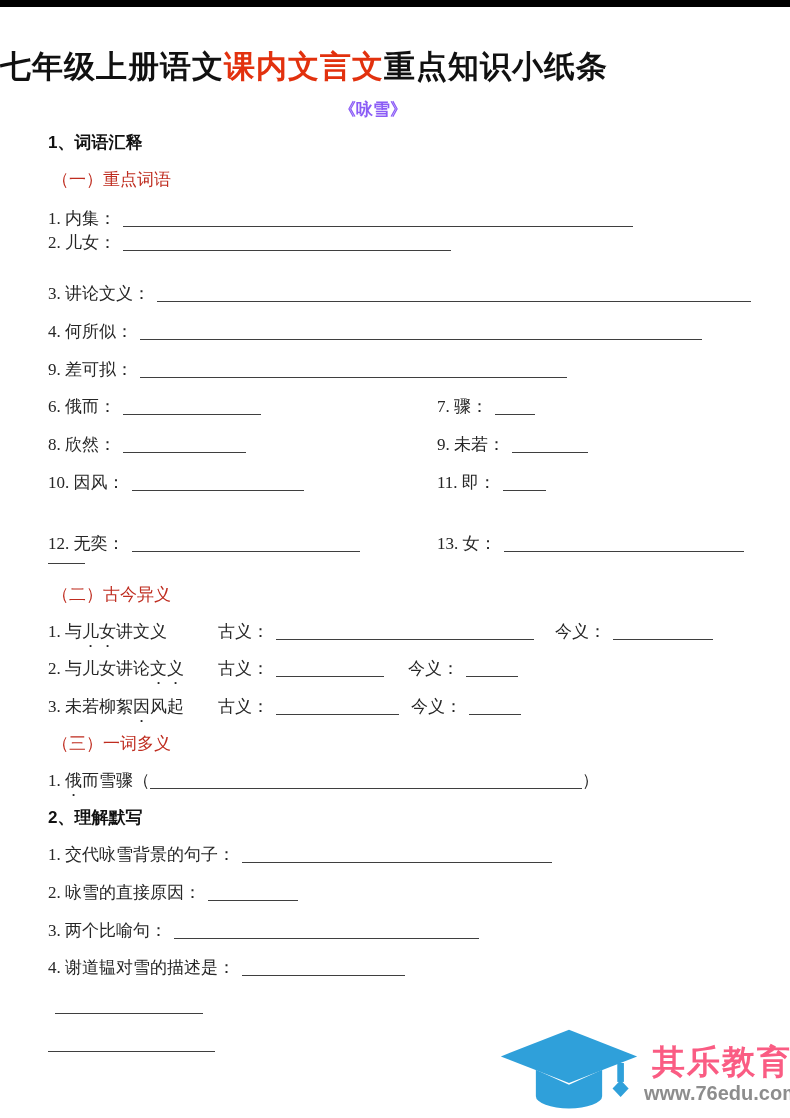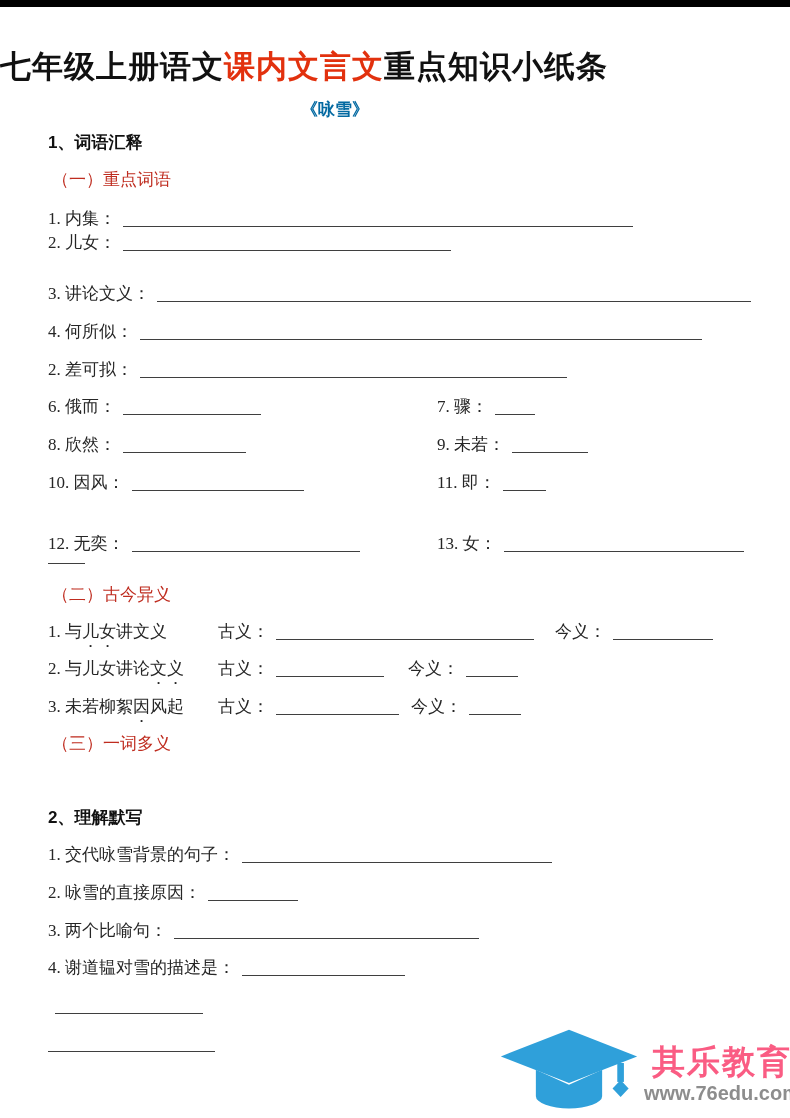--- a/index.html
+++ b/index.html
@@ -8,21 +8,21 @@
     font-family:"Liberation Serif","DejaVu Serif",serif;color:#222222;
   }
   .topbar{position:absolute;left:0;top:0;width:790px;height:7px;background:#000000;}
   .title{
     position:absolute;left:0;top:46px;width:790px;text-align:left;
     font-size:31px;font-weight:bold;color:#111111;letter-spacing:1px;white-space:nowrap;
   }
   .title .hl{color:#e2310e;}
   .subtitle{
     position:absolute;left:0;top:98px;width:670px;text-align:center;
-    font-size:17px;font-weight:bold;color:#0369a1;
+    font-size:17px;font-weight:bold;color:#8b5cf6;padding-left:38px;
   }
   .row{position:absolute;left:48px;font-size:17px;line-height:20px;white-space:nowrap;color:#262626;}
   .h-main{font-weight:bold;color:#111111;font-family:"Liberation Sans","DejaVu Sans",sans-serif;font-size:17px;}
   .h-red{font-weight:normal;color:#bf2c1f;font-family:"Liberation Sans","DejaVu Sans",sans-serif;font-size:17px;left:52px;}
   .bl{
     display:inline-block;height:14px;border-bottom:1.4px solid #3f3f3f;
     vertical-align:-3px;margin-left:7px;
   }
   .bl0{margin-left:0;}
   .col2{position:absolute;left:389px;top:0;white-space:nowrap;}
@@ -58,21 +58,21 @@
   <div class="row" style="top:233px;">
     <span>2. 儿女：</span><span class="bl" style="width:328px;"></span>
   </div>
   <div class="row" style="top:284px;">
     <span>3. 讲论文义：</span><span class="bl" style="width:594px;"></span>
   </div>
   <div class="row" style="top:322px;">
     <span>4. 何所似：</span><span class="bl" style="width:562px;"></span>
   </div>
   <div class="row" style="top:360px;">
-    <span>2. 差可拟：</span><span class="bl" style="width:427px;"></span>
+    <span>9. 差可拟：</span><span class="bl" style="width:427px;"></span>
   </div>
   <div class="row" style="top:397px;width:700px;">
     <span>6. 俄而：</span><span class="bl" style="width:138px;"></span>
     <span class="col2"><span>7. 骤：</span><span class="bl" style="width:40px;"></span></span>
   </div>
   <div class="row" style="top:435px;width:700px;">
     <span>8. 欣然：</span><span class="bl" style="width:123px;"></span>
     <span class="col2"><span>9. 未若：</span><span class="bl" style="width:76px;"></span></span>
   </div>
   <div class="row" style="top:473px;width:700px;">
@@ -97,20 +97,23 @@
     <span class="pos" style="left:170px;"><span>古义：</span><span class="bl" style="width:108px;"></span></span>
     <span class="pos" style="left:360px;"><span>今义：</span><span class="bl" style="width:52px;"></span></span>
   </div>
   <div class="row" style="top:697px;width:700px;">
     <span><span>3. 未若柳絮</span><span class="em-dot">因</span><span>风起</span></span>
     <span class="pos" style="left:170px;"><span>古义：</span><span class="bl" style="width:123px;"></span></span>
     <span class="pos" style="left:363px;"><span>今义：</span><span class="bl" style="width:52px;"></span></span>
   </div>
 
   <div class="row h-red" style="top:734px;">（三）一词多义</div>
+  <div class="row" style="top:771px;">
+    <span>1. </span><span class="em-dot">俄</span><span>而雪骤</span><span>（</span><span class="bl bl0" style="width:432px;"></span><span>）</span>
+  </div>
 
   <div class="row h-main" style="top:808px;">2、理解默写</div>
   <div class="row" style="top:845px;">
     <span>1. 交代咏雪背景的句子：</span><span class="bl" style="width:310px;"></span>
   </div>
   <div class="row" style="top:883px;">
     <span>2. 咏雪的直接原因：</span><span class="bl" style="width:90px;"></span>
   </div>
   <div class="row" style="top:921px;">
     <span>3. 两个比喻句：</span><span class="bl" style="width:305px;"></span>

